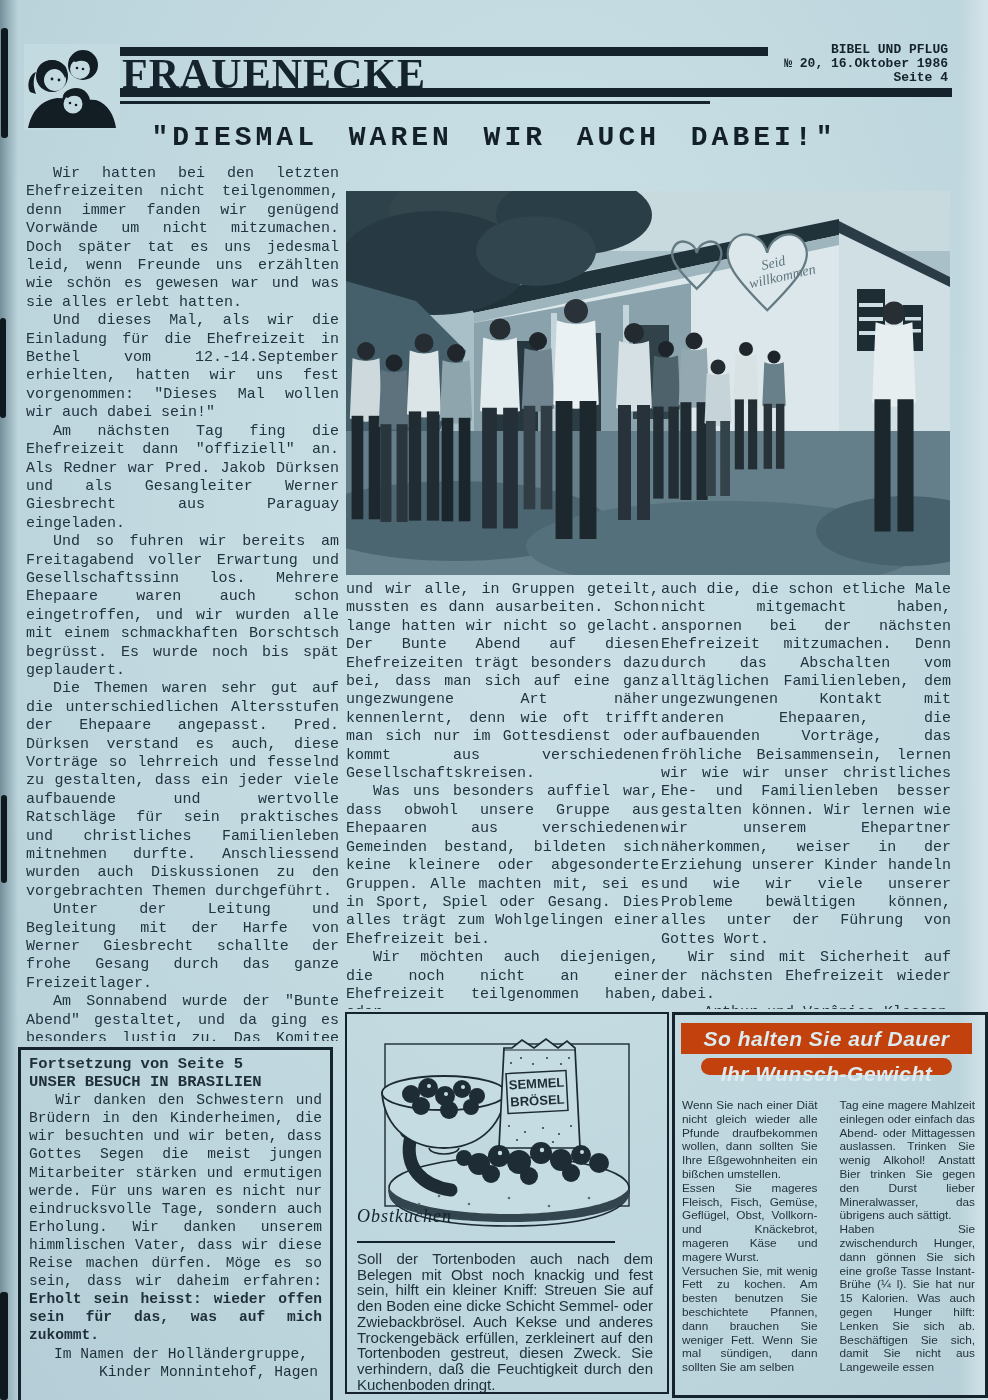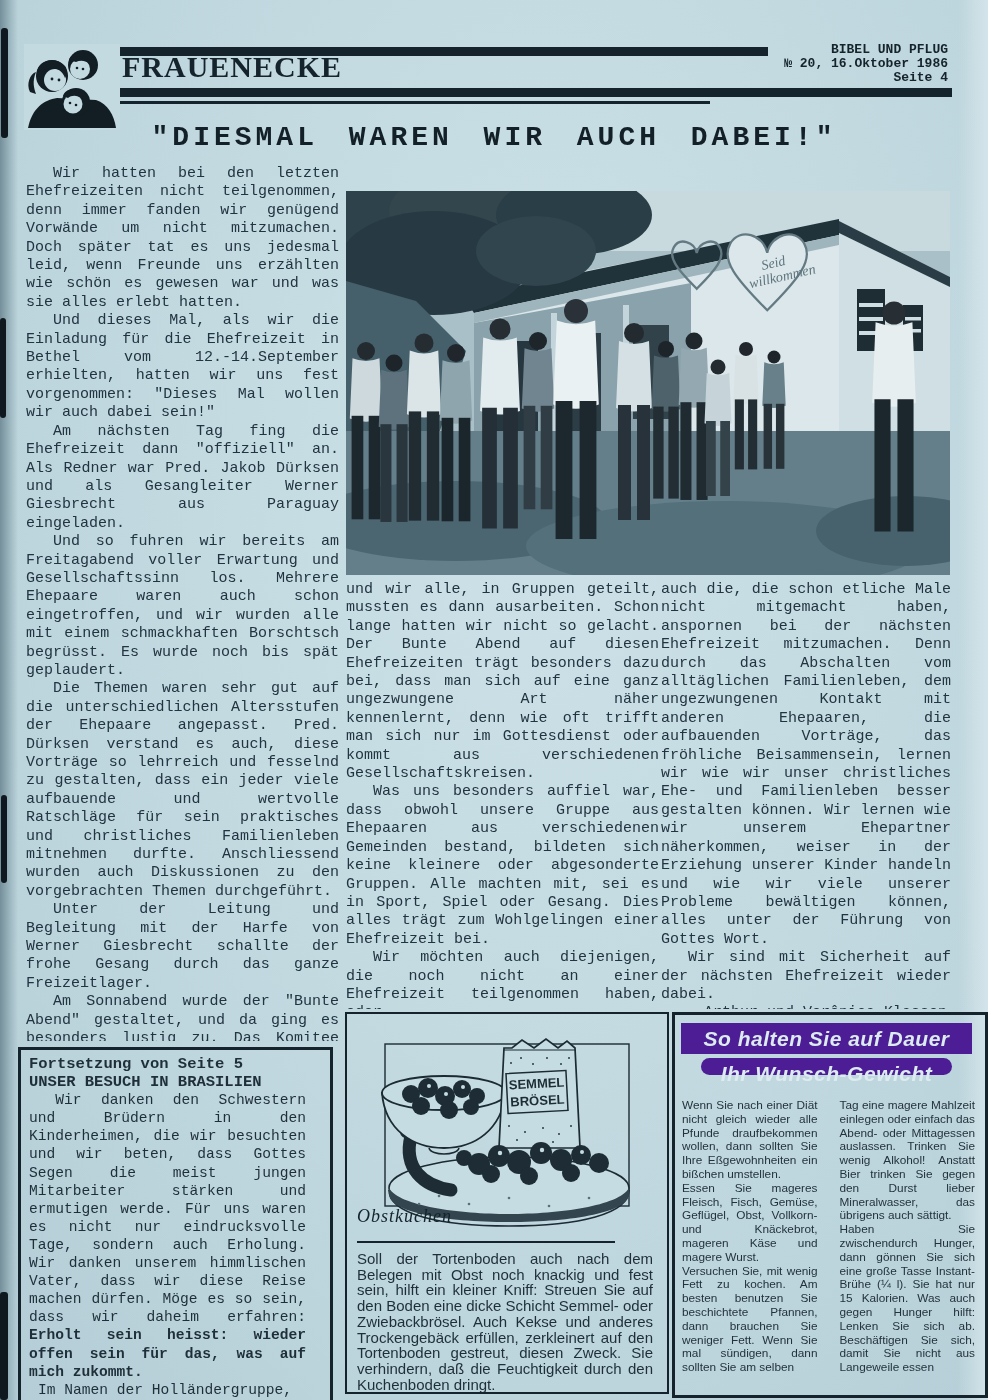--- a/index.html
+++ b/index.html
@@ -9,21 +9,21 @@
     font-family:"Liberation Sans","DejaVu Sans",sans-serif;color:#1d2d37;
   }
   .abs{position:absolute;}
   .bar{position:absolute;background:#15242c;}
   
   .spine{position:absolute;left:0;top:0;width:18px;height:1400px;
     background:linear-gradient(90deg,#748f9a 0%,#9db7c0 55%,rgba(157,183,192,0) 100%);}
   .spine-mark{position:absolute;background:#0f181e;border-radius:3px;}
   
   .mast-title{position:absolute;left:122px;top:50px;
-    font-family:"Liberation Serif","DejaVu Serif",serif;font-weight:bold;font-size:30px;
+    font-family:"Liberation Serif","DejaVu Serif",serif;font-weight:bold;font-size:42px;
     letter-spacing:1px;color:#15242c;}
   .mast-right{position:absolute;right:40px;top:43px;text-align:right;
     font-family:"Liberation Mono","DejaVu Sans Mono",monospace;font-weight:bold;
     font-size:13px;line-height:14px;color:#15242c;}
   .headline{position:absolute;left:0;top:103px;width:988px;text-align:center;
     font-family:"Liberation Mono","DejaVu Sans Mono",monospace;font-weight:bold;
     font-size:28px;letter-spacing:4px;word-spacing:10px;color:#142028;}
   
   .col{position:absolute;overflow:hidden;
     font-family:"Liberation Mono","DejaVu Sans Mono",monospace;
@@ -33,34 +33,34 @@
   .col1{left:26px;top:165px;width:313px;height:876px;}
   .col2{left:346px;top:581px;width:313px;height:428px;}
   .col3{left:661px;top:581px;width:290px;height:428px;}
   .sig{text-align:right !important;padding-right:4px;}
   
   .photo{position:absolute;left:346px;top:191px;width:604px;height:384px;}
   
   .box{position:absolute;border:3px solid #15242c;overflow:hidden;}
   .box1{left:18px;top:1047px;width:315px;height:353px;border-bottom:none;
     font-family:"Liberation Mono","DejaVu Sans Mono",monospace;
-    font-size:14.6px;line-height:18.1px;color:#1e2f3a;padding:5px 24px 0 8px;box-sizing:border-box;}
+    font-size:14.6px;line-height:18.1px;color:#1e2f3a;padding:5px 8px 0 8px;box-sizing:border-box;}
   .box1 p{margin:0;text-align:justify;}
   .box1 .kicker,.box1 .boxtitle{font-weight:bold;font-size:15.5px;text-align:left;}
   .box1 p.ind{text-indent:3ch;}
   .box2{left:345px;top:1012px;width:320px;height:378px;border-width:2.5px;}
   .recipe-title{position:absolute;left:10px;top:192px;width:258px;
     border-bottom:2px solid #15242c;padding-bottom:14px;
     font-family:"Liberation Serif","DejaVu Serif",serif;font-style:italic;
     font-size:18px;letter-spacing:1px;color:#15242c;}
   .recipe-body{position:absolute;left:10px;top:237px;width:296px;
     font-family:Liberation Sans, sans-serif;font-size:15px;line-height:15.7px;
     text-align:justify;color:#1e2f3a;margin:0;}
   .box3{left:672px;top:1012px;width:310px;height:380px;}
-  .diet-bar{position:absolute;background:#4c1d95;color:#dcebef;text-align:center;
+  .diet-bar{position:absolute;background:#c2410c;color:#dcebef;text-align:center;
     font-family:"Liberation Sans","DejaVu Sans",sans-serif;font-weight:bold;font-style:italic;
     font-size:21px;line-height:31px;letter-spacing:0.5px;}
   .diet-bar1{left:6px;top:8px;width:291px;height:31px;}
   .diet-bar2{left:26px;top:43px;width:251px;height:17px;border-radius:14px;}
   .diet-cols{position:absolute;left:7px;top:84px;width:293px;display:flex;gap:22px;}
   .diet-col{width:141px;font-size:11.8px;line-height:13.8px;text-align:justify;color:#23333d;}
   .diet-col p{margin:0;}
   .right-margin{position:absolute;right:0;top:0;width:30px;height:1400px;
     background:linear-gradient(270deg,#d4e5ea 0%,rgba(212,229,234,0) 100%);}
 </style>

